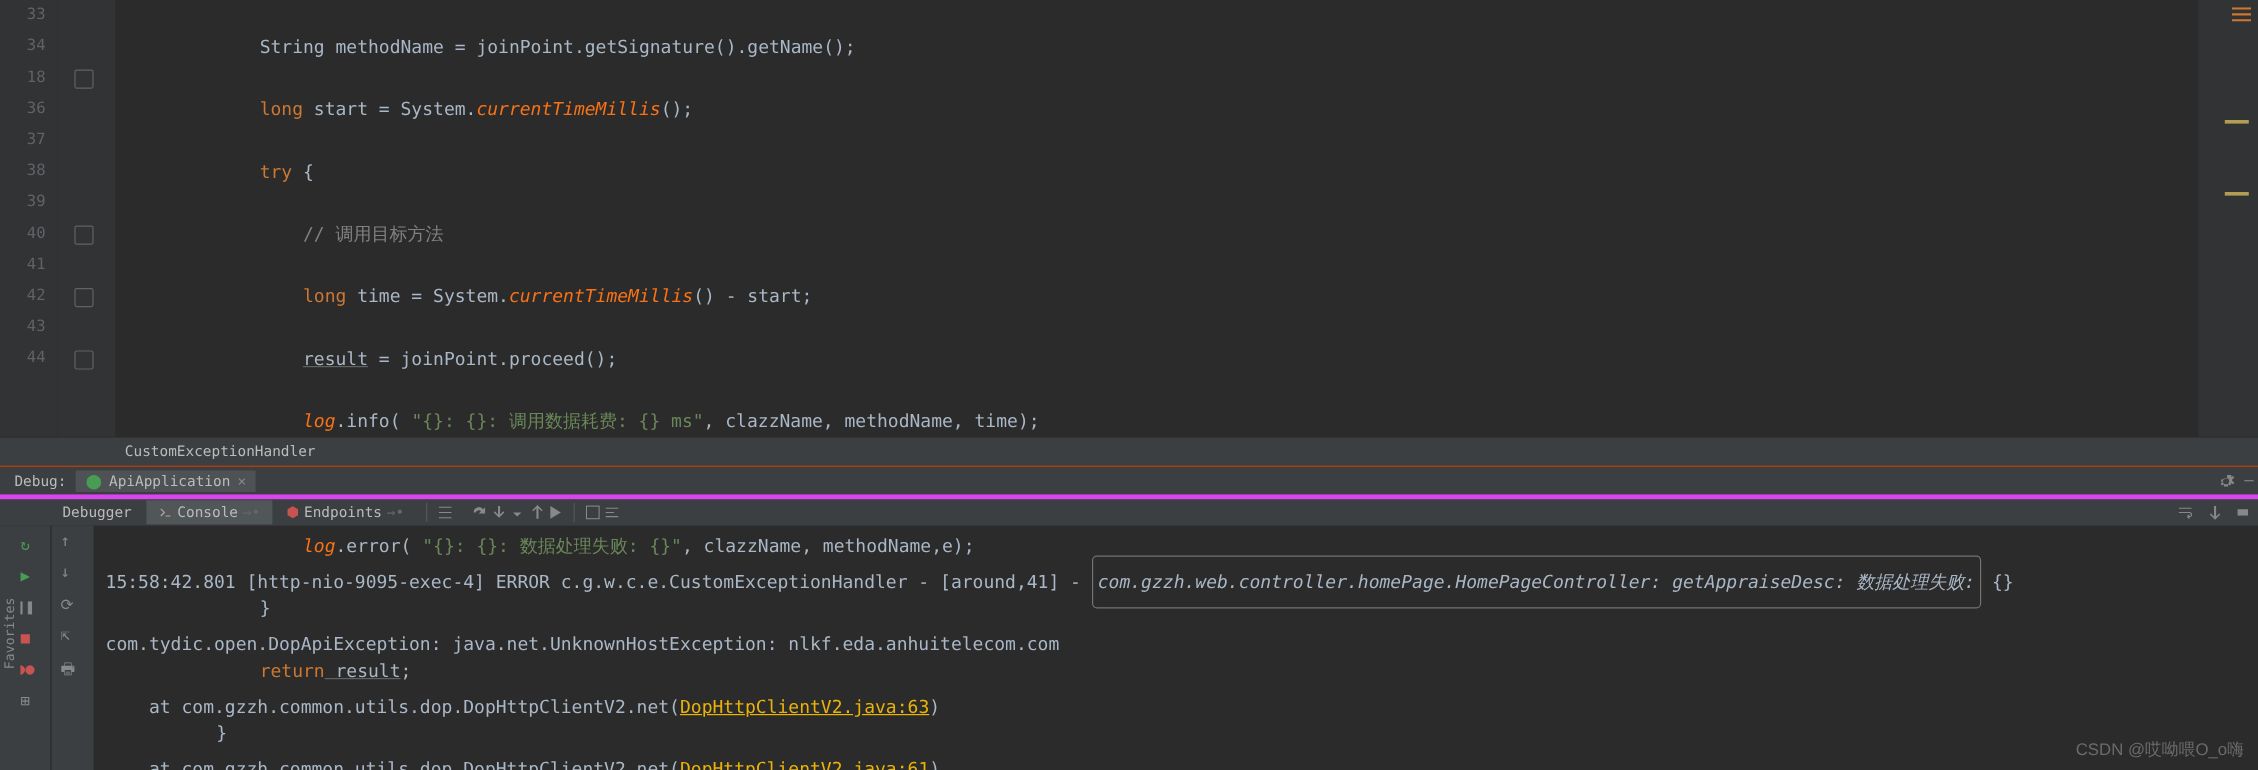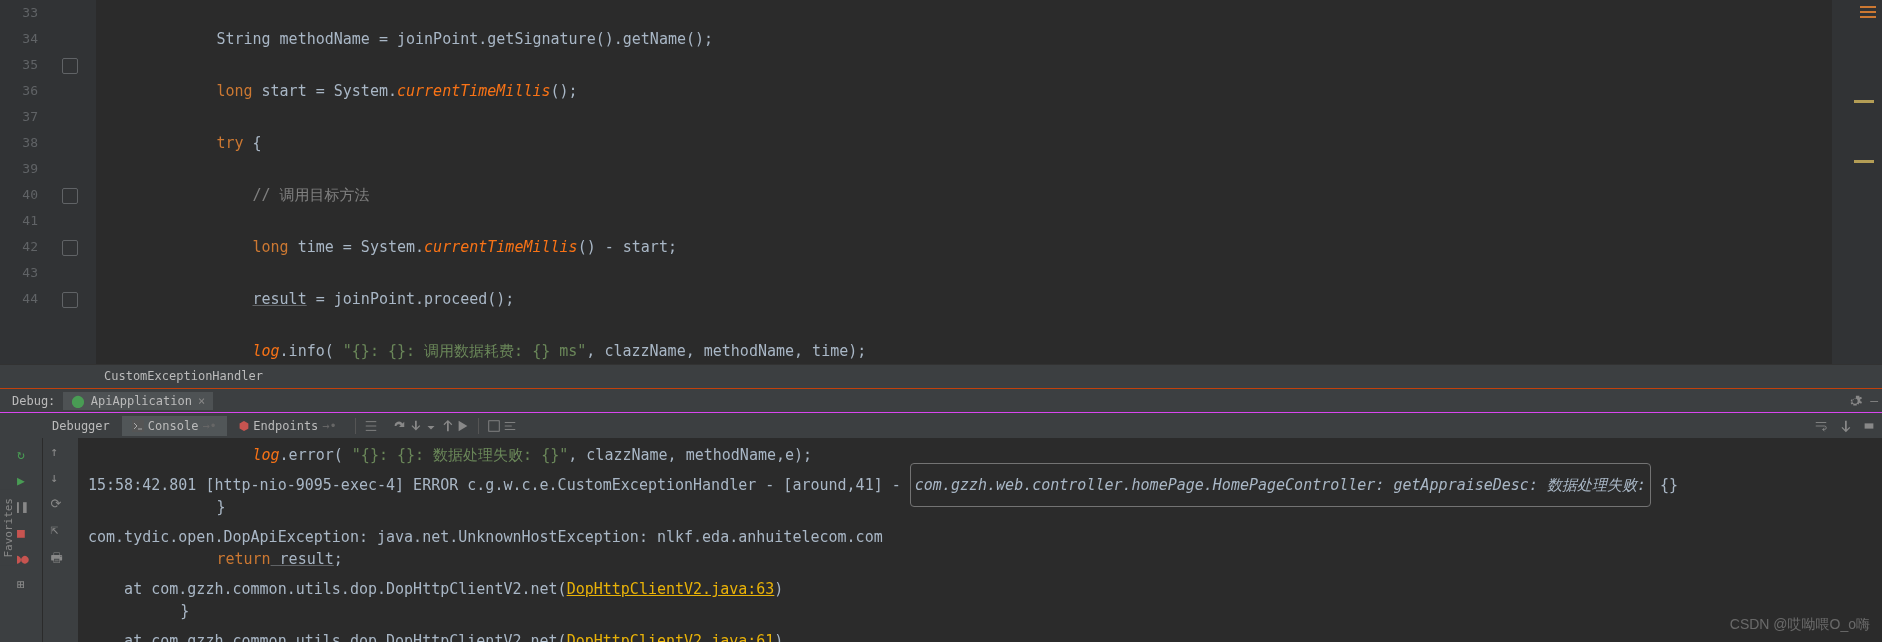--- a/index.html
+++ b/index.html
@@ -15,21 +15,21 @@
 .code-area .cmt { color: #808080; }
 .code-area .und { text-decoration: underline; text-decoration-color: #606366; }
 .minimap { width: 50px; background: #313335; position: relative; }
 .minimap-warn { position: absolute; right: 8px; width: 20px; height: 3px; background: #b39d55; }
 .breadcrumb { background: #3c3f41; color: #bbbbbb; padding: 4px 16px; font-size: 12px; height: 24px; border-top: 1px solid #323232; }
 .debug-tabs { background: #3c3f41; height: 24px; display: flex; align-items: center; padding-left: 4px; border-top: 1px solid #c2410c; position: relative; }
 .debug-label { color: #bbbbbb; padding: 0 8px; font-size: 12px; }
 .debug-tab { background: #4e5254; padding: 2px 8px; display: flex; align-items: center; gap: 6px; font-size: 12px; color: #bbbbbb; }
 .debug-tab .close { color: #888; cursor: pointer; }
 .debug-right { position: absolute; right: 4px; display: flex; gap: 8px; align-items: center; }
-.console-tabs { background: #3c3f41; height: 26px; display: flex; align-items: center; padding-left: 42px; border-top: 1px solid #d946ef; gap: 2px; position: relative; }
+.console-tabs { background: #3c3f41; height: 26px; display: flex; align-items: center; padding-left: 42px; border-top: 4px solid #d946ef; gap: 2px; position: relative; }
 .console-tab { padding: 3px 10px; font-size: 12px; color: #bbbbbb; display: flex; align-items: center; gap: 4px; }
 .console-tab.active { background: #515658; justify-content: flex-end; }
 .console-toolbar { position: absolute; right: 6px; display: flex; gap: 10px; }
 .console-body { display: flex; height: 254px; background: #2b2b2b; }
 .left-tools { width: 42px; background: #3c3f41; display: flex; flex-direction: column; align-items: center; gap: 6px; padding-top: 6px; }
 .left-tools div { width: 20px; height: 20px; display: flex; align-items: center; justify-content: center; color: #888; }
 .step-tools { width: 36px; background: #3c3f41; display: flex; flex-direction: column; align-items: center; gap: 6px; padding-top: 6px; border-left: 1px solid #2b2b2b; }
 .step-tools div { width: 20px; height: 20px; color: #888; }
 .console-output { flex: 1; padding: 8px 10px; line-height: 26px; font-size: 15px; white-space: pre; overflow: hidden; font-family: 'Consolas',monospace; }
 .console-output a { color: #eab308; text-decoration: underline; }
@@ -44,21 +44,21 @@
 </head>
 <body>
 
 <div class="side-label side-structure"><span>Structure</span></div>
 <div class="side-label side-favorites"><span>Favorites</span></div>
 
 <div class="editor-area">
   <div class="gutter">
     <div>33</div>
       <div>34</div>
-      <div>35</div>
+      <div>18</div>
       <div>36</div>
       <div>37</div>
       <div>38</div>
       <div>39</div>
       <div>40</div>
       <div>41</div>
       <div>42</div>
       <div>43</div>
       <div>44</div>
   </div>

